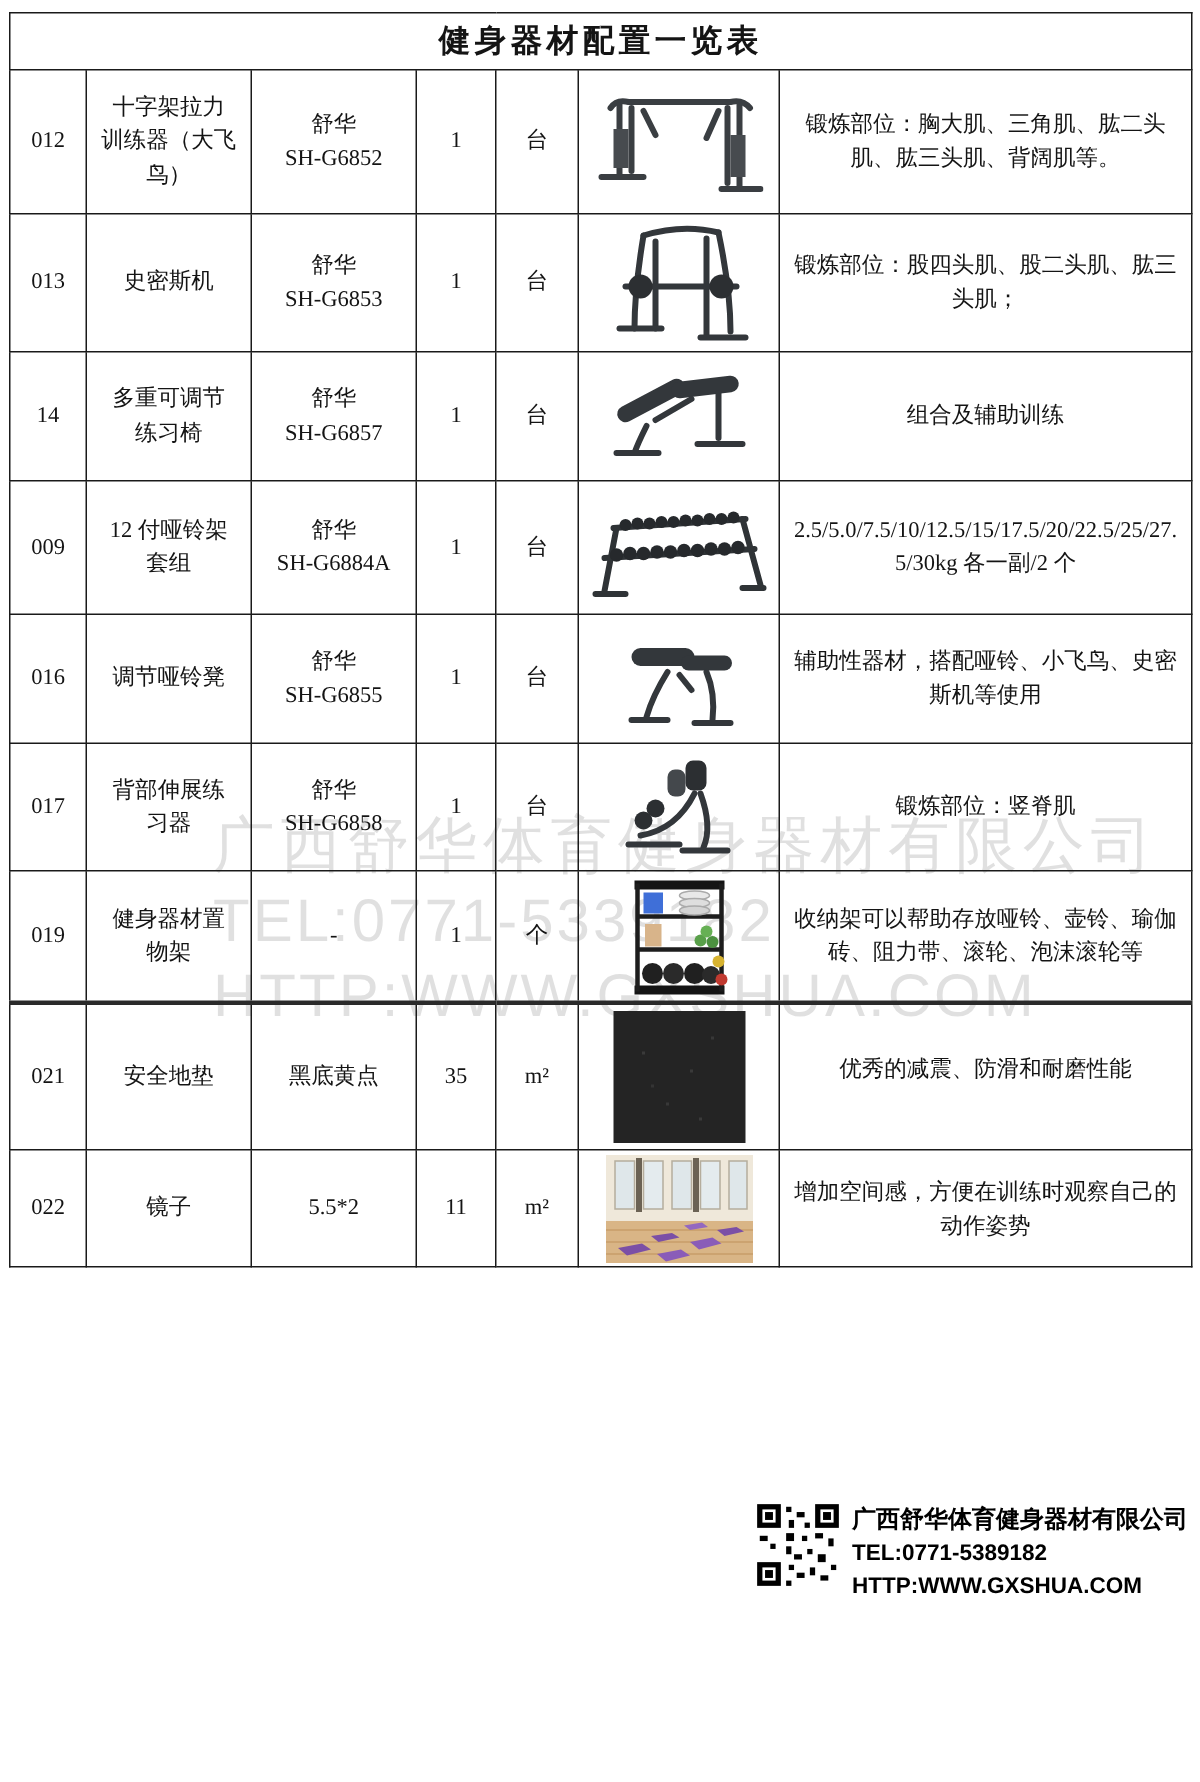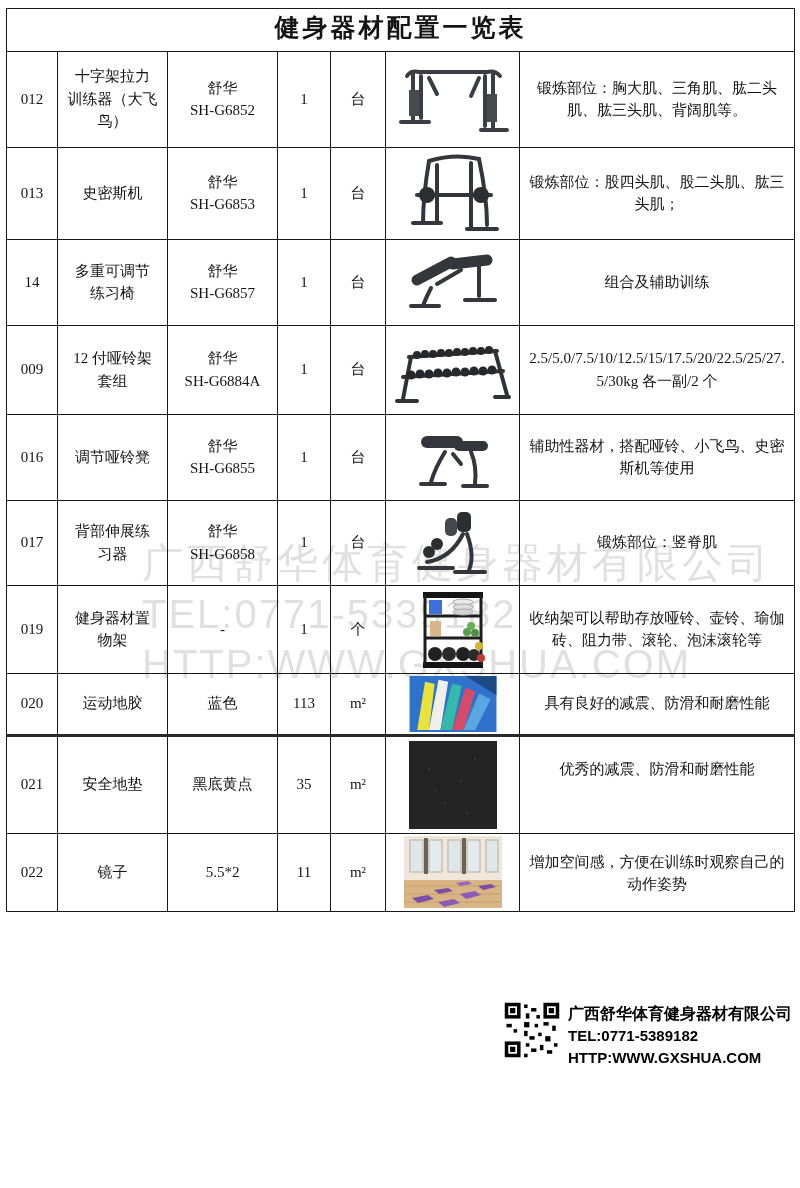--- a/index.html
+++ b/index.html
@@ -5,29 +5,29 @@
   * { box-sizing: border-box; }
   html,body { margin:0; padding:0; background:#fff; }
   .page { position:relative; width:800px; height:1188px; background:#ffffff; overflow:hidden;
           font-family:"Liberation Serif", serif; color:#141414; }
 
   
   table.cfg { position:absolute; left:6px; top:8px; width:788px; border-collapse:collapse;
               table-layout:fixed; z-index:2; background:transparent; }
   .cfg td { border:1px solid #1a1a1a; background:transparent; text-align:center; vertical-align:middle;
             font-size:15px; line-height:1.5; padding:2px 5px; word-break:break-all; }
-  .cfg .title-cell { height:38px; font-family:Liberation Mono, monospace; font-weight:bold;
-                     font-size:25px; letter-spacing:3px;margin-left:27px; }
+  .cfg .title-cell { height:38px; font-family:Liberation Serif, serif; font-weight:bold;
+                     font-size:21px; letter-spacing:3px;margin-left:27px; }
   .cfg tr.head td { height:32px; font-family:"Liberation Sans", sans-serif; font-weight:bold; font-size:16px; }
   .c-name, .c-model { white-space:pre-line; }
   .c-remark { text-align:left; padding-left:12px; padding-right:8px; }
   .c-img { padding:2px; }
   .c-img svg { display:block; margin:0 auto; }
   tr.thick-top td { border-top:3px solid #2a2a2a; }
-  td.rk-top { vertical-align:top; padding-top:21px; }
+  td.rk-top { vertical-align:top; padding-top:32px; }
   td.rk-low { vertical-align:top; padding-top:17px; }
 
   
   .foot { text-align:left; padding:5px 12px 7px 12px; }
   .footp { margin:0; text-indent:2em; font-size:16px; line-height:27px; }
   .footp b { font-family:"Liberation Sans", sans-serif; font-weight:bold; }
 
   
   .watermark { position:absolute; left:142px; top:538px; z-index:1; white-space:nowrap;
                font-family:"Liberation Sans", sans-serif; color:rgba(45,45,45,0.15); }
@@ -276,39 +276,20 @@
               <circle cx="34" cy="66" r="7" fill="#2a2a2a"></circle>
           <circle cx="48" cy="66" r="7" fill="#202020"></circle>
               <circle cx="59" cy="67" r="6" fill="#2a2a2a"></circle>
           <circle cx="64" cy="58" r="4" fill="#d7b330"></circle>
               <circle cx="66" cy="70" r="4" fill="#c03a30"></circle>
         </svg>
       </td>
       <td class="c-remark">收纳架可以帮助存放哑铃、壶铃、瑜伽砖、阻力带、滚轮、泡沫滚轮等</td>
     </tr>
 
-    <tr style="height:62px">
-      <td class="c-no">020</td>
-      <td class="c-name">运动地胶</td>
-      <td class="c-model">蓝色</td>
-      <td class="c-qty">113</td>
-      <td class="c-unit">m²</td>
-      <td class="c-img">
-        <svg width="90" height="56" viewBox="0 0 90 58">
-          <rect width="90" height="58" fill="#2f72cc"></rect>
-          <path d="M58 0 H90 V20 Z" fill="#204a86"></path>
-          <path d="M8 56 L16 6 L26 8 L20 56 Z" fill="#e8e23a"></path>
-          <path d="M20 56 L30 4 L40 6 L32 56 Z" fill="#f0efe8"></path>
-          <path d="M32 56 L44 8 L54 10 L44 56 Z" fill="#35b9a8"></path>
-          <path d="M44 56 L58 12 L68 16 L56 56 Z" fill="#d64a6a"></path>
-          <path d="M56 56 L72 18 L84 24 L68 56 Z" fill="#5aa6e0"></path>
-        </svg>
-      </td>
-      <td class="c-remark">具有良好的减震、防滑和耐磨性能</td>
-    </tr>
 
     <tr style="height:98px" class="thick-top">
       <td class="c-no">021</td>
       <td class="c-name">安全地垫</td>
       <td class="c-model">黑底黄点</td>
       <td class="c-qty">35</td>
       <td class="c-unit">m²</td>
       <td class="c-img">
         <svg width="90" height="90" viewBox="0 0 90 90">
           <rect x="1" y="1" width="88" height="88" fill="#242424"></rect>

